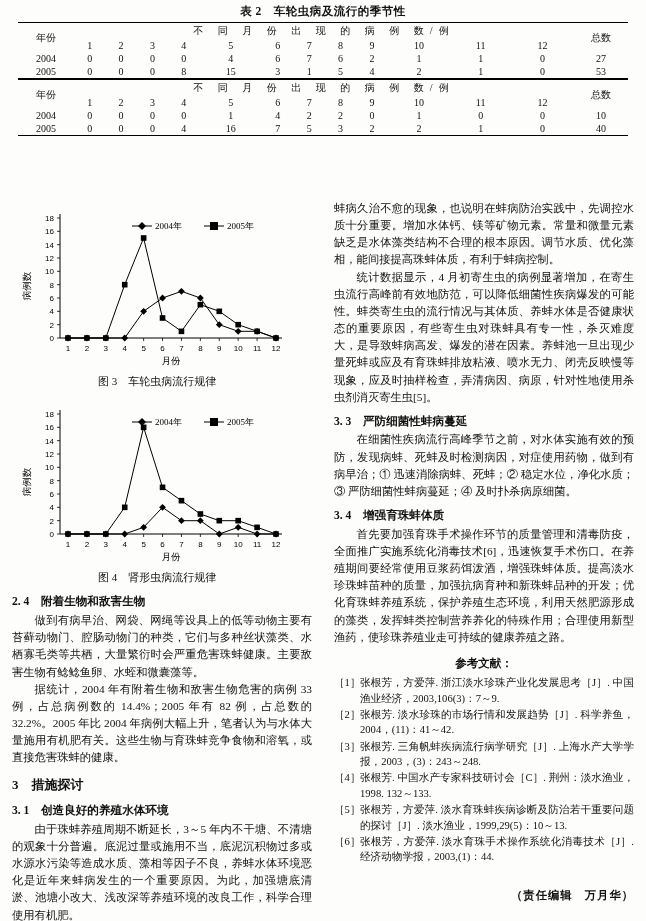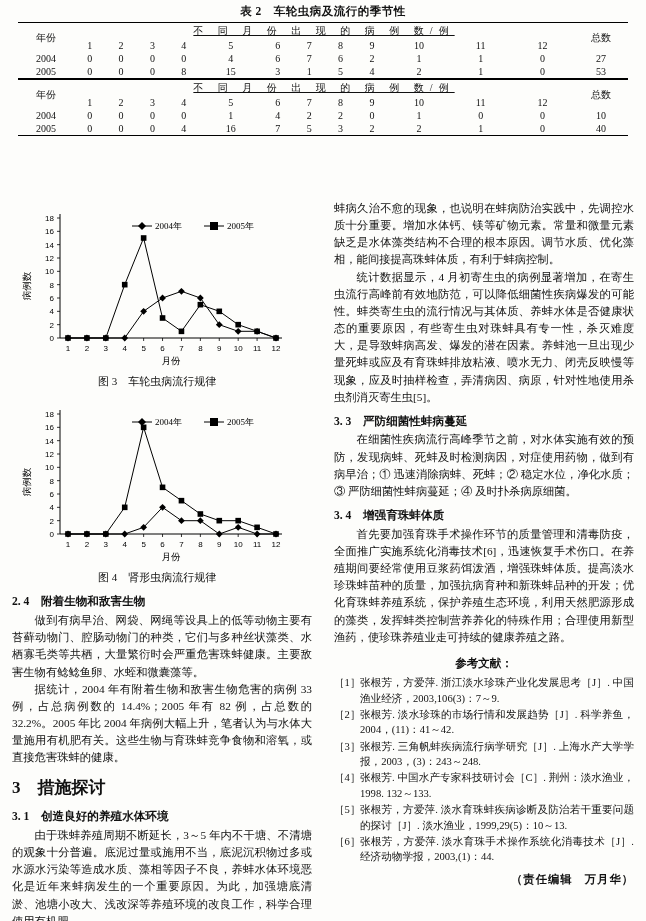--- a/index.html
+++ b/index.html
@@ -21,40 +21,40 @@
     border:0;
     text-align:center;
     padding:1px 0;
     font-weight:normal;
   }
   table.data .tline-top td{border-top:1.1px solid #000;}
   table.data .tline-bot td{border-bottom:1.1px solid #000;}
   .hdr-row td{border-bottom:.7px solid #000;}
   .yr-col{width:56px;}
   .tot-col{width:54px;}
-  .span-head{letter-spacing:6px;text-decoration:underline;}
+  .span-head{letter-spacing:6px;}
   .vline{border-left:.7px solid #000;}
 
   
   .cols{position:absolute;top:196px;left:0;width:646px;}
   .col{position:absolute;top:0;width:300px;line-height:1.52;font-size:11.3px;text-align:justify;}
   .colL{left:12px;}
   .colR{left:334px;}
 
   .fig{width:290px;margin:2px 0 2px 0;}
   .figcap{text-align:center;font-weight:normal;font-size:11px;margin:1px 0 8px 0;}
   .sec{font-weight:bold;font-size:11.6px;margin:7px 0 1px 0;}
-  .sec3{font-weight:bold;font-size:17px;margin:9px 0 2px 0;}
+  .sec3{font-weight:bold;font-size:13px;margin:9px 0 2px 0;}
   p{margin:0;text-indent:2em;}
   .noind{text-indent:0;}
   .refhdr{text-align:center;font-weight:bold;margin:9px 0 3px 0;font-size:11.5px;}
   .ref{display:flex;margin:0 0 1px 0;font-size:10.6px;line-height:1.45;}
   .ref .num{width:26px;flex:none;}
   .ref .txt{flex:1;text-align:justify;}
-  .signoff{text-align:right;font-weight:bold;margin-top:6px;font-size:11.3px;letter-spacing:1px;}
+  .signoff{text-align:right;font-weight:bold;margin-top:22px;font-size:11.3px;letter-spacing:1px;}
 
   
   svg{display:block;}
   .axis{stroke:#000;stroke-width:1;}
   text{font-family:"Liberation Sans", sans-serif;font-size:8px;fill:#000;}
   .ylab{font-size:9.5px;font-family:"Liberation Serif",serif;}
   .legtxt{font-size:9px;font-family:"Liberation Serif",serif;}
 </style>
 </head>
 <body>

